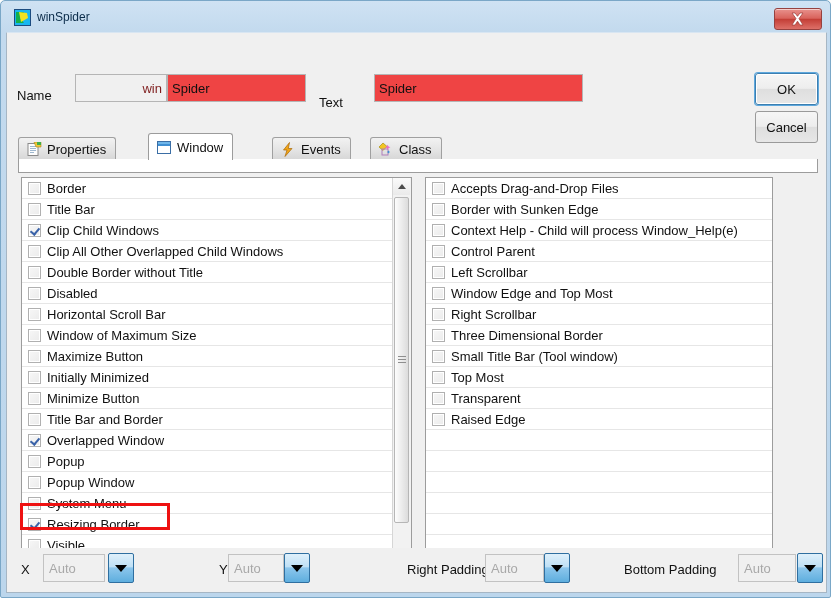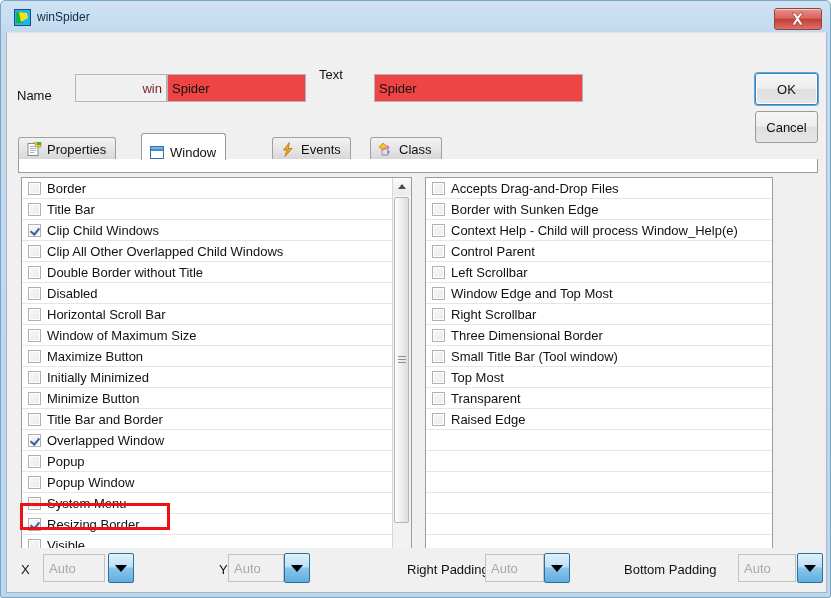--- a/index.html
+++ b/index.html
@@ -58,21 +58,21 @@
     border:1px solid #b5b5b5;background:#ef4444;
     font-family:"Liberation Sans",sans-serif;font-size:13px;color:#111;
     padding:0 4px;height:28px;line-height:26px;
     outline:none;
   }
   .txtbox.readonly{background:#f0f0f0;text-align:right;color:#7f1d1d;}
   .txtbox::placeholder{color:#a0a0a0;}
   #name-label{left:10px;top:53px;}
   #name-prefix{left:68px;top:41px;width:92px;}
   #name-input{left:160px;top:41px;width:139px;}
-  #text-label{left:312px;top:32px;}
+  #text-label{left:312px;top:60px;}
   #text-input{left:367px;top:41px;width:209px;}
   .pushbtn{
     position:absolute;box-sizing:border-box;
     font-family:"Liberation Sans",sans-serif;font-size:13px;color:#111;
     border:1px solid #9a9a9a;border-radius:3px;
     background:linear-gradient(to bottom,#f6f6f6 0%,#ededed 48%,#dedede 50%,#e7e7e7 100%);
     cursor:pointer;
   }
   #ok-button{
     left:748px;top:40px;width:63px;height:32px;
@@ -243,21 +243,21 @@
             <rect x="4" y="6" width="6" height="1" fill="#9fb8cf"></rect>
             <rect x="4" y="8" width="6" height="1" fill="#9fb8cf"></rect>
             <rect x="4" y="10" width="4" height="1" fill="#9fb8cf"></rect>
             <path d="M8 0 L15 0 L15 5 L10 5 Z" fill="#f0c53a" stroke="#b08a18" stroke-width="0.6"></path>
             <rect x="11" y="0" width="4" height="3" fill="#3fae48"></rect>
           </svg>
         </span>
         <span>Properties</span>
       </div>
 
-      <div class="tab active" id="tab-window" style="left:123px;align-items:flex-end;">
+      <div class="tab active" id="tab-window" style="left:130px;">
         <span class="tab-ico">
           <svg width="16" height="15" viewBox="0 0 16 15">
             <rect x="1.5" y="1.5" width="13" height="12" fill="#ffffff" stroke="#3b6ea5"></rect>
             <rect x="2" y="2" width="12" height="4" fill="#3f8fd2"></rect>
             <rect x="2" y="2" width="12" height="2" fill="#6fb6ea"></rect>
           </svg>
         </span>
         <span>Window</span>
       </div>
 

